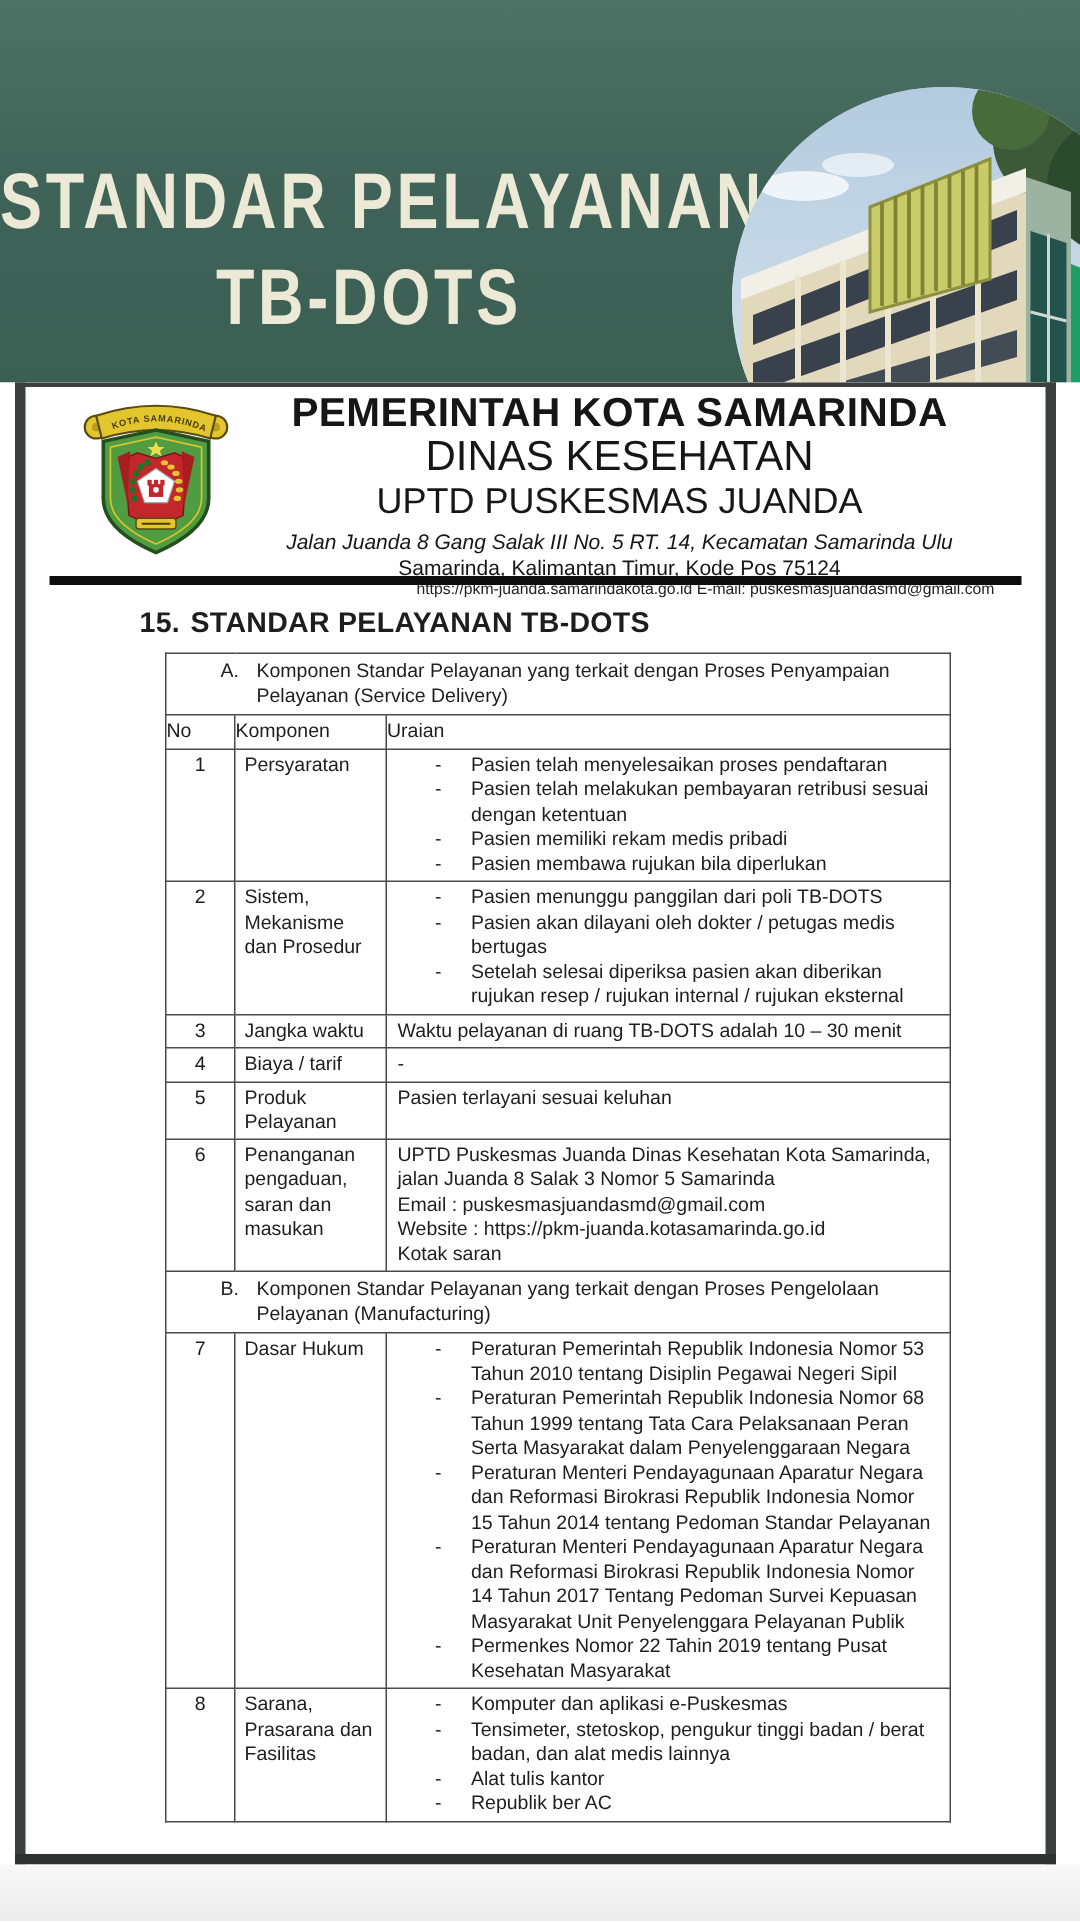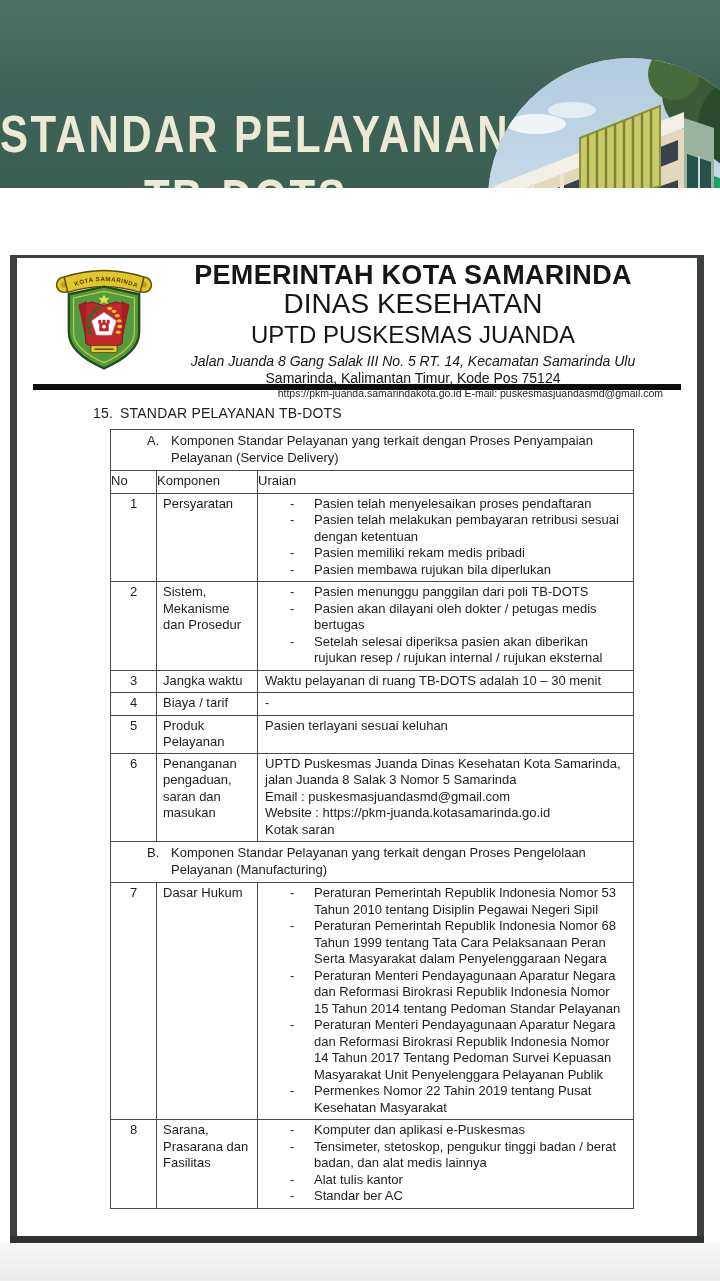--- a/index.html
+++ b/index.html
@@ -1,20 +1,20 @@
 <!DOCTYPE html>
 <html><head>
 <meta charset="utf-8">
 <style>
   html,body{margin:0;padding:0;}
   body{width:720px;height:1281px;background:#ffffff;font-family:"Liberation Sans",sans-serif;overflow:hidden;}
   .screen{position:relative;width:720px;height:1281px;overflow:hidden;background:#ffffff;}
 
   
-  .banner{position:absolute;left:0;top:0;width:720px;height:188px;overflow:hidden;
+  .banner{position:absolute;left:0;top:0;width:720px;height:255px;overflow:hidden;
           background:linear-gradient(180deg,#4e7165 0%,#496c60 20%,#406359 48%,#3c5f54 100%);}
   .banner-title{position:absolute;left:0;top:102px;width:492px;text-align:center;color:#ece9d7;
                 font-weight:bold;letter-spacing:2.5px;transform:scaleY(1.25);transform-origin:center top;}
   .bt-line{font-size:42px;line-height:51px;white-space:nowrap;}
   .photo-circle{position:absolute;left:488px;top:58px;width:284px;height:284px;border-radius:50%;
                 overflow:hidden;background:#b9cedd;}
   .photo-circle svg{display:block;}
 
   
   .page{position:absolute;left:0;top:255px;width:720px;height:988px;background:#ffffff;}
@@ -32,21 +32,21 @@
   .lh1{font-size:27px;font-weight:bold;line-height:30px;letter-spacing:.3px;}
   .lh2{font-size:28px;line-height:28px;}
   .lh3{font-size:24px;line-height:33px;}
   .addr{font-size:14px;line-height:17px;}
   .addr1{margin-top:2px;font-style:italic;}
   .url{font-size:10.5px;line-height:13px;color:#222;text-align:right;}
   .lh-rule{position:absolute;left:33px;top:129px;width:648px;height:6px;background:#0d0d0d;}
 
   
   .doc{position:absolute;left:110px;top:150px;width:523px;color:#1e1e1e;}
-  .doc-heading{margin-left:-17px;font-size:14px;font-weight:normal;letter-spacing:.2px;margin-bottom:8px;}
+  .doc-heading{margin-left:-17px;font-size:19px;font-weight:bold;letter-spacing:.2px;margin-bottom:8px;}
   .doc-heading .num{margin-right:7px;}
   table.std{border-collapse:collapse;width:523px;font-size:13px;line-height:16.5px;table-layout:fixed;}
   table.std td{border:1px solid #4a4a4a;vertical-align:top;}
   td.group-cell{padding:3px 8px 4px 0;}
   .g-flex{display:flex;}
   .g-label{flex:0 0 24px;margin-left:36px;font-weight:normal;}
   .g-text{flex:1;}
   td.hdr{text-align:left;padding:2px 0 3px 0;}
   td.no-cell{text-align:center;padding:2px 0;}
   td.komp-cell{padding:2px 4px 2px 6px;}
@@ -292,21 +292,21 @@
                 <div class="bl"><span class="dash">-</span><span>Permenkes Nomor 22 Tahin 2019 tentang Pusat Kesehatan Masyarakat</span></div>
               </td>
             </tr>
             <tr>
               <td class="no-cell">8</td>
               <td class="komp-cell">Sarana, Prasarana dan Fasilitas</td>
               <td class="ur-cell">
                 <div class="bl"><span class="dash">-</span><span>Komputer dan aplikasi e-Puskesmas</span></div>
                 <div class="bl"><span class="dash">-</span><span>Tensimeter, stetoskop, pengukur tinggi badan / berat badan, dan alat medis lainnya</span></div>
                 <div class="bl"><span class="dash">-</span><span>Alat tulis kantor</span></div>
-                <div class="bl"><span class="dash">-</span><span>Standar ber AC</span></div>
+                <div class="bl"><span class="dash">-</span><span>Republik ber AC</span></div>
               </td>
             </tr>
           </tbody>
       </table>
     </div>
   </div>
 
   <div class="below-page"></div>
 </div>
 

